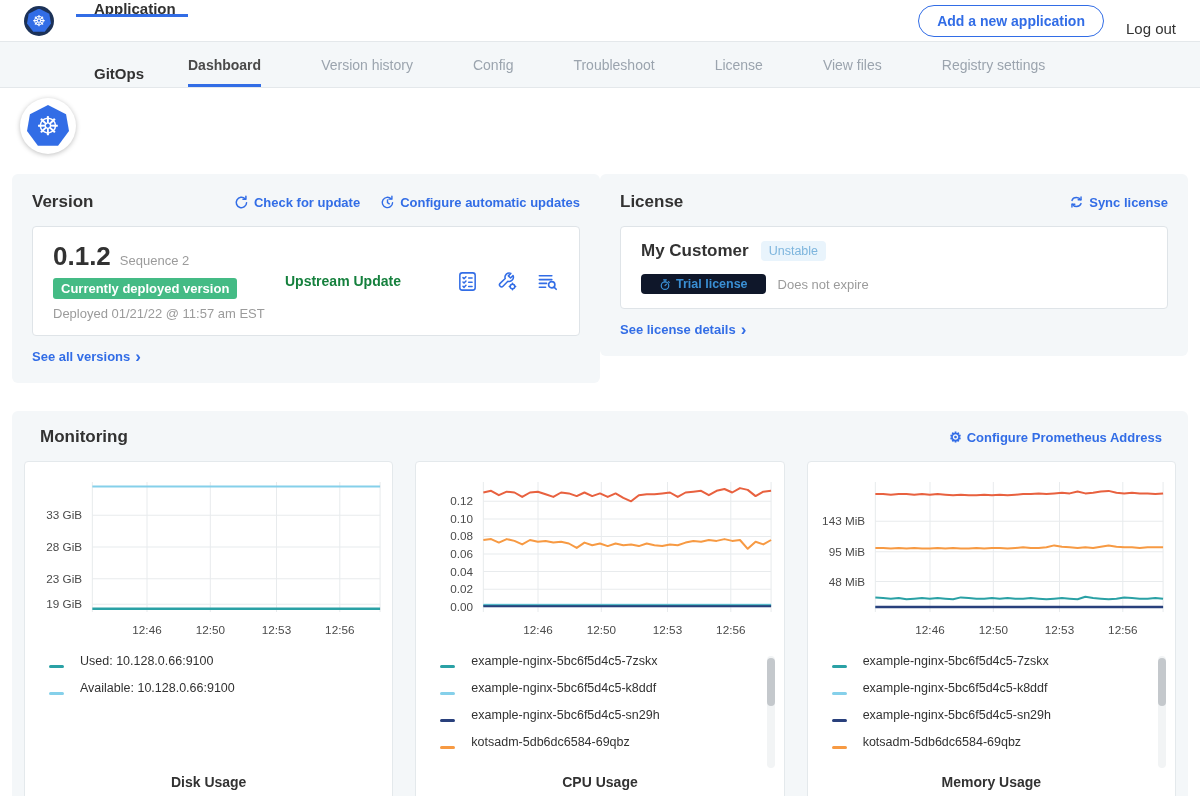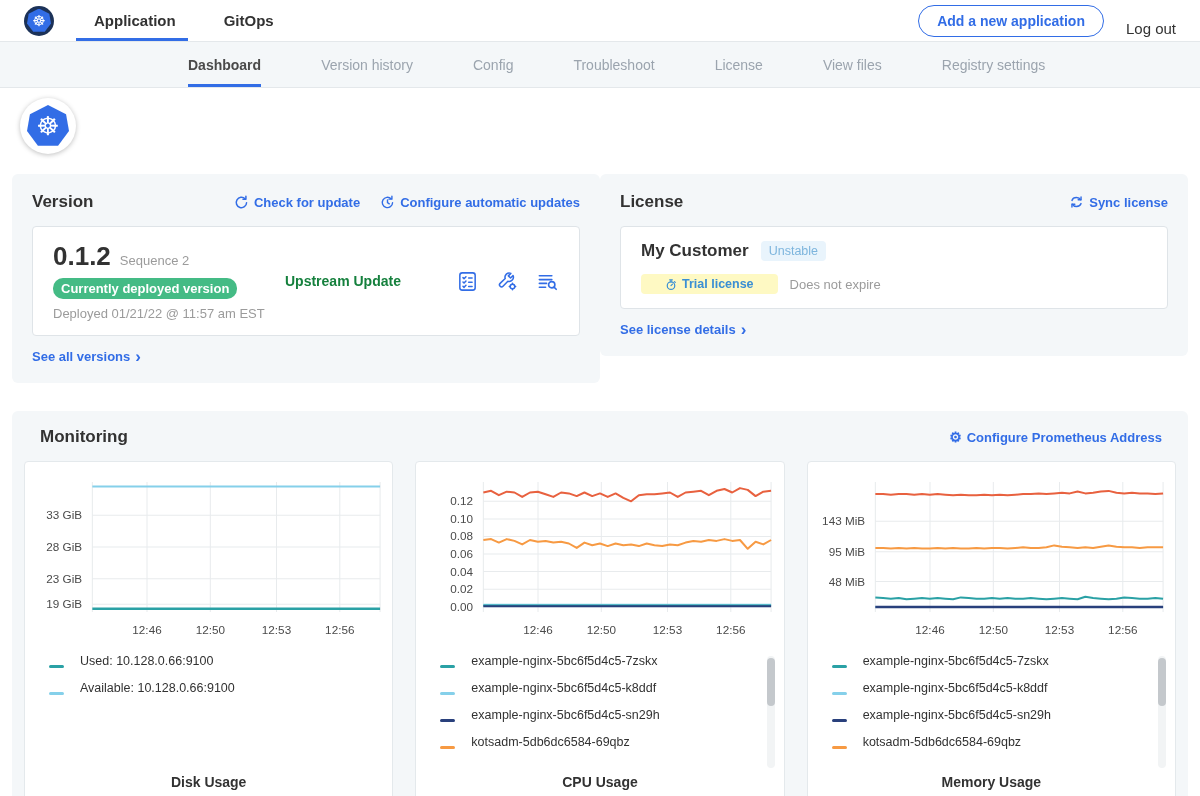--- a/index.html
+++ b/index.html
@@ -3,21 +3,21 @@
 <meta charset="utf-8">
 <style>
   * { margin:0; padding:0; box-sizing:border-box; }
   html,body { width:1200px; height:796px; background:#fff; font-family:"Liberation Sans", sans-serif; color:#323232; overflow:hidden; }
 
   
   .topnav { height:42px; display:flex; align-items:center; padding:0 24px; border-bottom:1px solid #e4e8eb; background:#fff; position:relative; }
   .nav-logo { width:30px; height:30px; border-radius:50%; background:#1c3258; display:flex; align-items:center; justify-content:center; margin-right:34px; }
   .hepta { background:#326de6; display:flex; align-items:center; justify-content:center; clip-path:polygon(50% 0%, 93% 22%, 100% 62%, 74% 97%, 26% 97%, 0% 62%, 7% 22%); color:#fff; }
   .nav-logo .hepta { width:24px; height:24px; font-size:15px; }
-  .topnav-tabs { display:flex; gap:36px; height:100%; }
+  .topnav-tabs { display:flex; gap:48px; height:100%;flex-direction:column; }
   .topnav-tab { display:flex; align-items:center; font-size:15px; font-weight:700; color:#323232; position:relative; cursor:pointer; padding:0 6px; }
   .topnav-tab.active::after { content:""; position:absolute; left:-12px; right:-6px; bottom:0; height:3px; background:#326de6; }
   .topnav-right { margin-left:auto; display:flex; align-items:flex-end; gap:22px; }
   .pill-btn { border:1px solid #326de6; color:#326de6; font-weight:700; font-size:14px; border-radius:20px; padding:7px 18px; background:#fff; cursor:pointer; font-family:inherit; }
   .logout { font-size:15px; color:#323232; cursor:pointer; }
 
   
   .subnav { height:46px; background:#f4f7f9; border-bottom:1px solid #e4e8eb; display:flex; align-items:stretch; gap:60px; padding-left:188px; }
   .subnav-tab { display:flex; align-items:center; font-size:14px; color:#9ba4ae; position:relative; cursor:pointer; }
   .subnav-tab.active { color:#4a4a4a; font-weight:700; }
@@ -41,34 +41,34 @@
   .panel-head { display:flex; align-items:center; justify-content:space-between; margin-bottom:14px; }
   .panel-title { font-size:17px; font-weight:700; color:#323232; }
   .panel-links { display:flex; gap:20px; }
   .inner-card { background:#fff; border:1px solid #dfe4e8; border-radius:4px; padding:14px 20px; }
 
   .version-inner { display:flex; align-items:center; min-height:90px; }
   .version-left { width:232px; }
   .version-row1 { display:flex; align-items:baseline; gap:9px; }
   .version-number { font-size:26px; font-weight:700; }
   .sequence { font-size:13px; color:#9b9b9b; }
-  .deployed-badge { display:inline-block; background:#44bb85; color:#fff; font-size:13px; font-weight:700; padding:3px 8px; border-radius:10px; margin-top:6px; }
+  .deployed-badge { display:inline-block; background:#44bb85; color:#fff; font-size:13px; font-weight:700; padding:3px 8px; border-radius:3px; margin-top:6px; }
   .deployed-date { font-size:13px; color:#9b9b9b; margin-top:7px; }
   .release-type { font-size:14px; font-weight:700; color:#15803d; }
   .version-icons { margin-left:auto; display:flex; gap:17px; color:#326de6; }
   .version-icons svg { cursor:pointer; }
   .see-link { margin-top:13px; }
   .chev { font-size:17px; font-weight:700; line-height:10px; }
 
   .license-inner { min-height:72px; }
   .license-row1 { display:flex; align-items:center; gap:12px; }
   .customer-name { font-size:17px; font-weight:700; }
   .channel-badge { background:#e9f4fc; color:#7db5dd; font-size:12.5px; padding:3px 8px; border-radius:4px; }
   .license-row2 { display:flex; align-items:center; gap:12px; margin-top:13px; }
-  .trial-badge { background:#fef9c3; color:#3a8fd4; font-size:12.5px; font-weight:700; padding:3px 24px; border-radius:4px; display:inline-flex; align-items:center; gap:5px; }
+  .trial-badge { background:#0f172a; color:#3a8fd4; font-size:12.5px; font-weight:700; padding:3px 18px; border-radius:4px; display:inline-flex; align-items:center; gap:5px; }
   .expiry { font-size:13px; color:#9b9b9b; }
 
   
   .monitoring { margin:28px 12px 0; background:#f4f7f9; border-radius:6px; padding:16px 12px 14px; }
   .monitoring-head { display:flex; align-items:center; justify-content:space-between; padding:0 14px 0 16px; }
   .charts-row { display:flex; gap:22px; margin-top:14px; }
   .chart-card { background:#fff; border:1px solid #e4e9ec; border-radius:4px; flex:1; position:relative; padding:10px 0 14px; display:flex; flex-direction:column; height:344px; }
   .chart-svg { width:100%; height:178px; display:block; }
   .legend { margin:4px 0 0 24px; height:118px; overflow:hidden; }
   .legend-item { display:flex; align-items:flex-end; margin-bottom:13px; }

